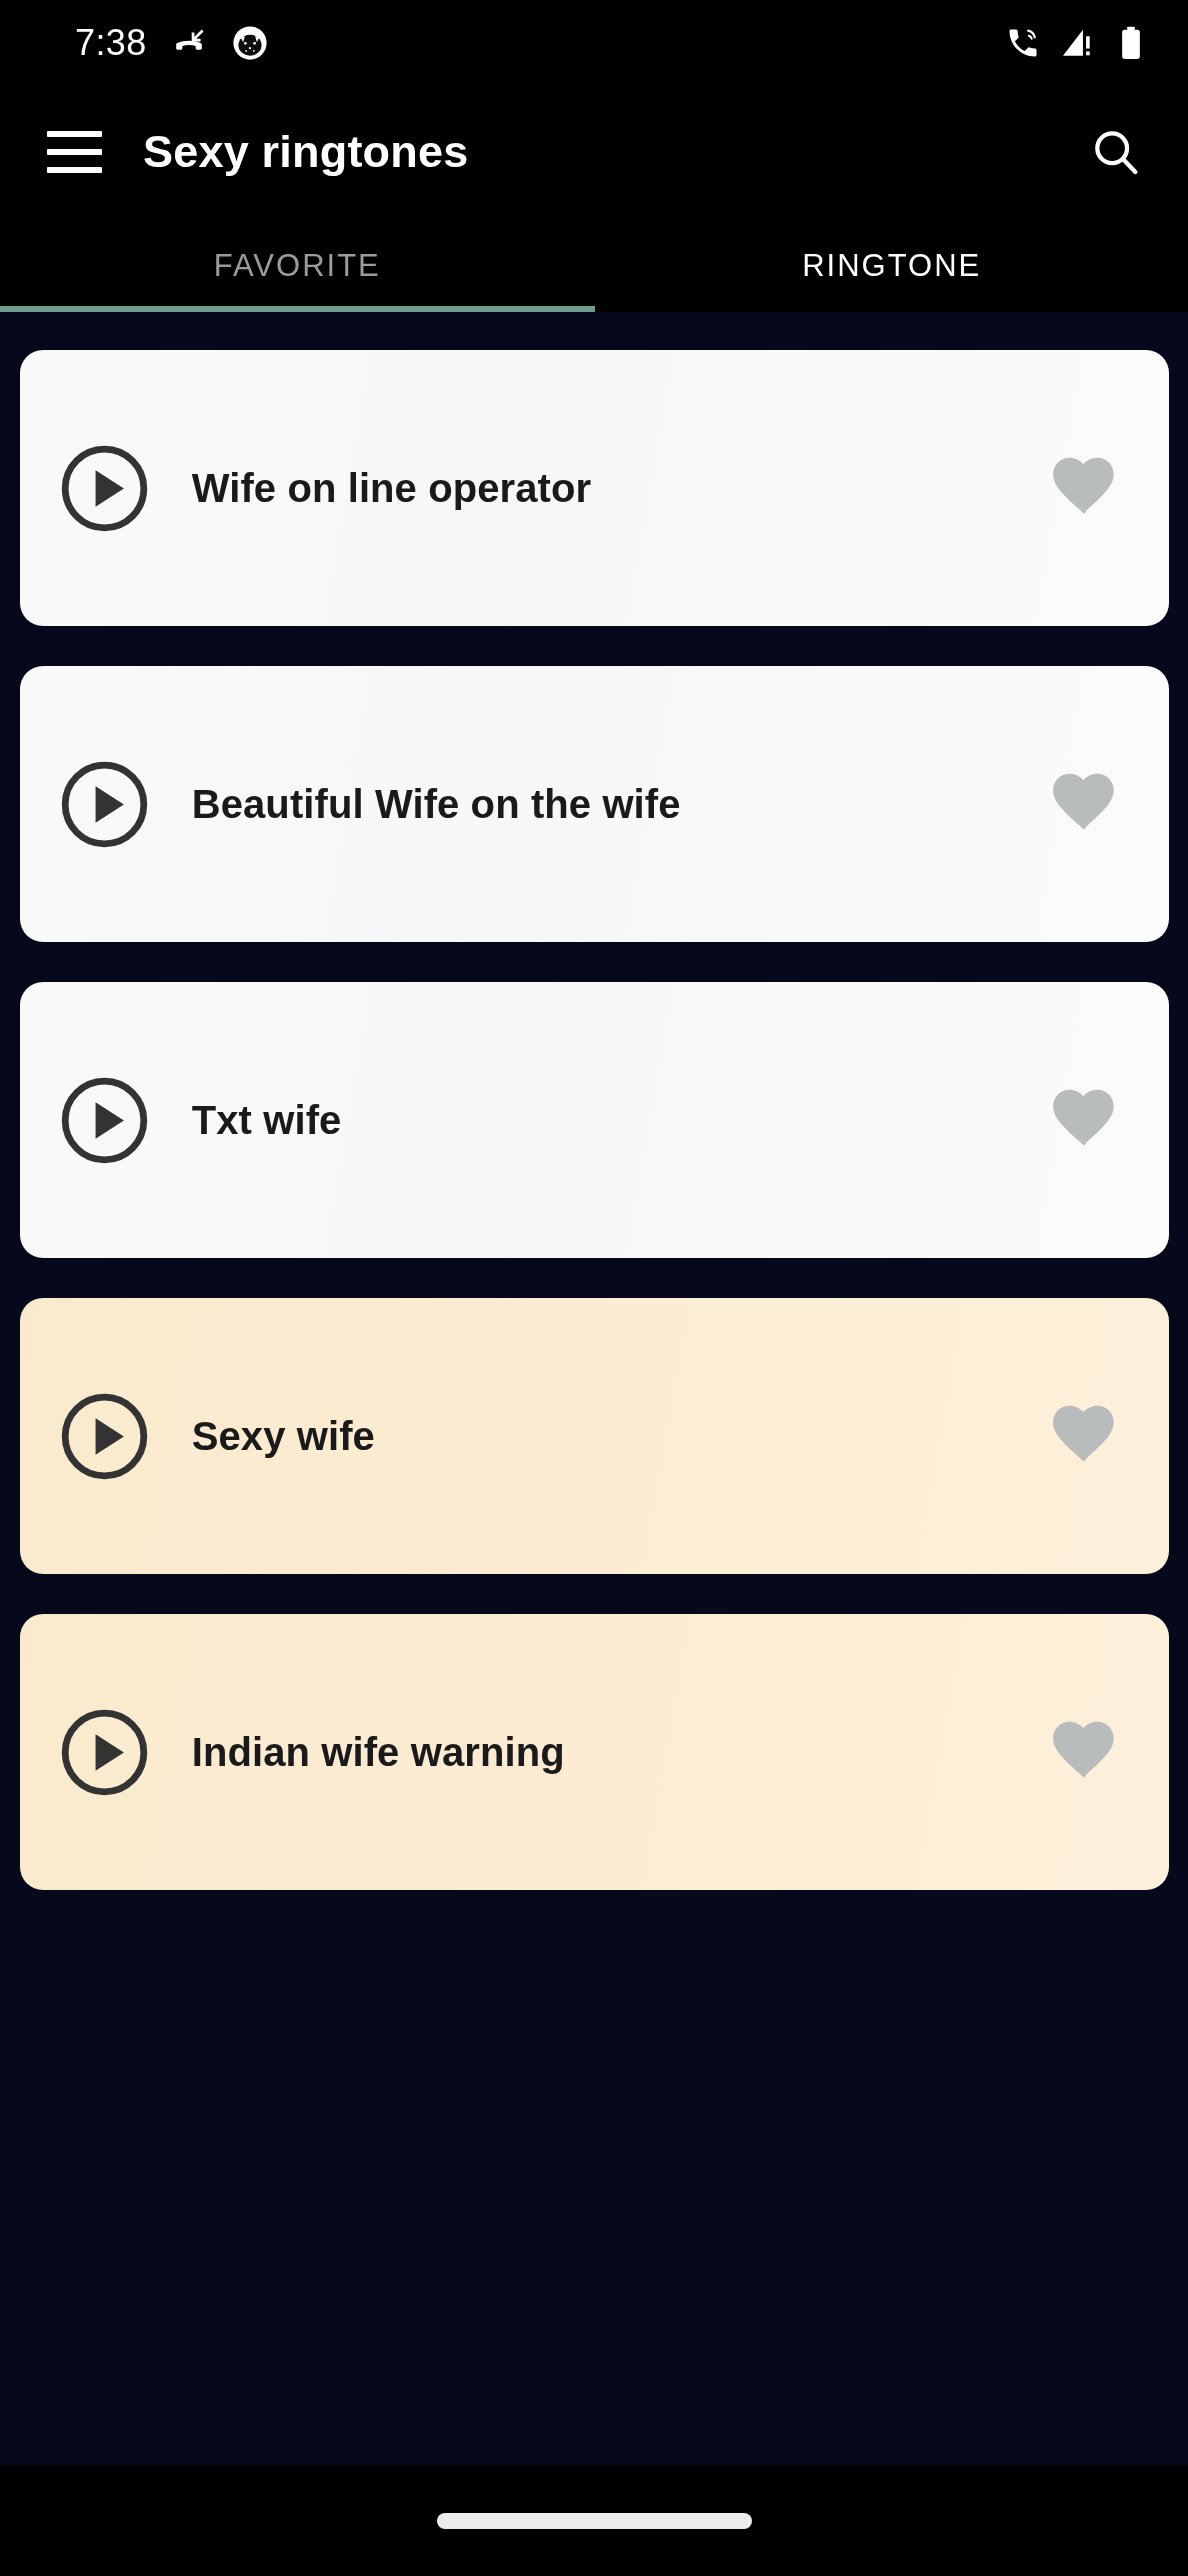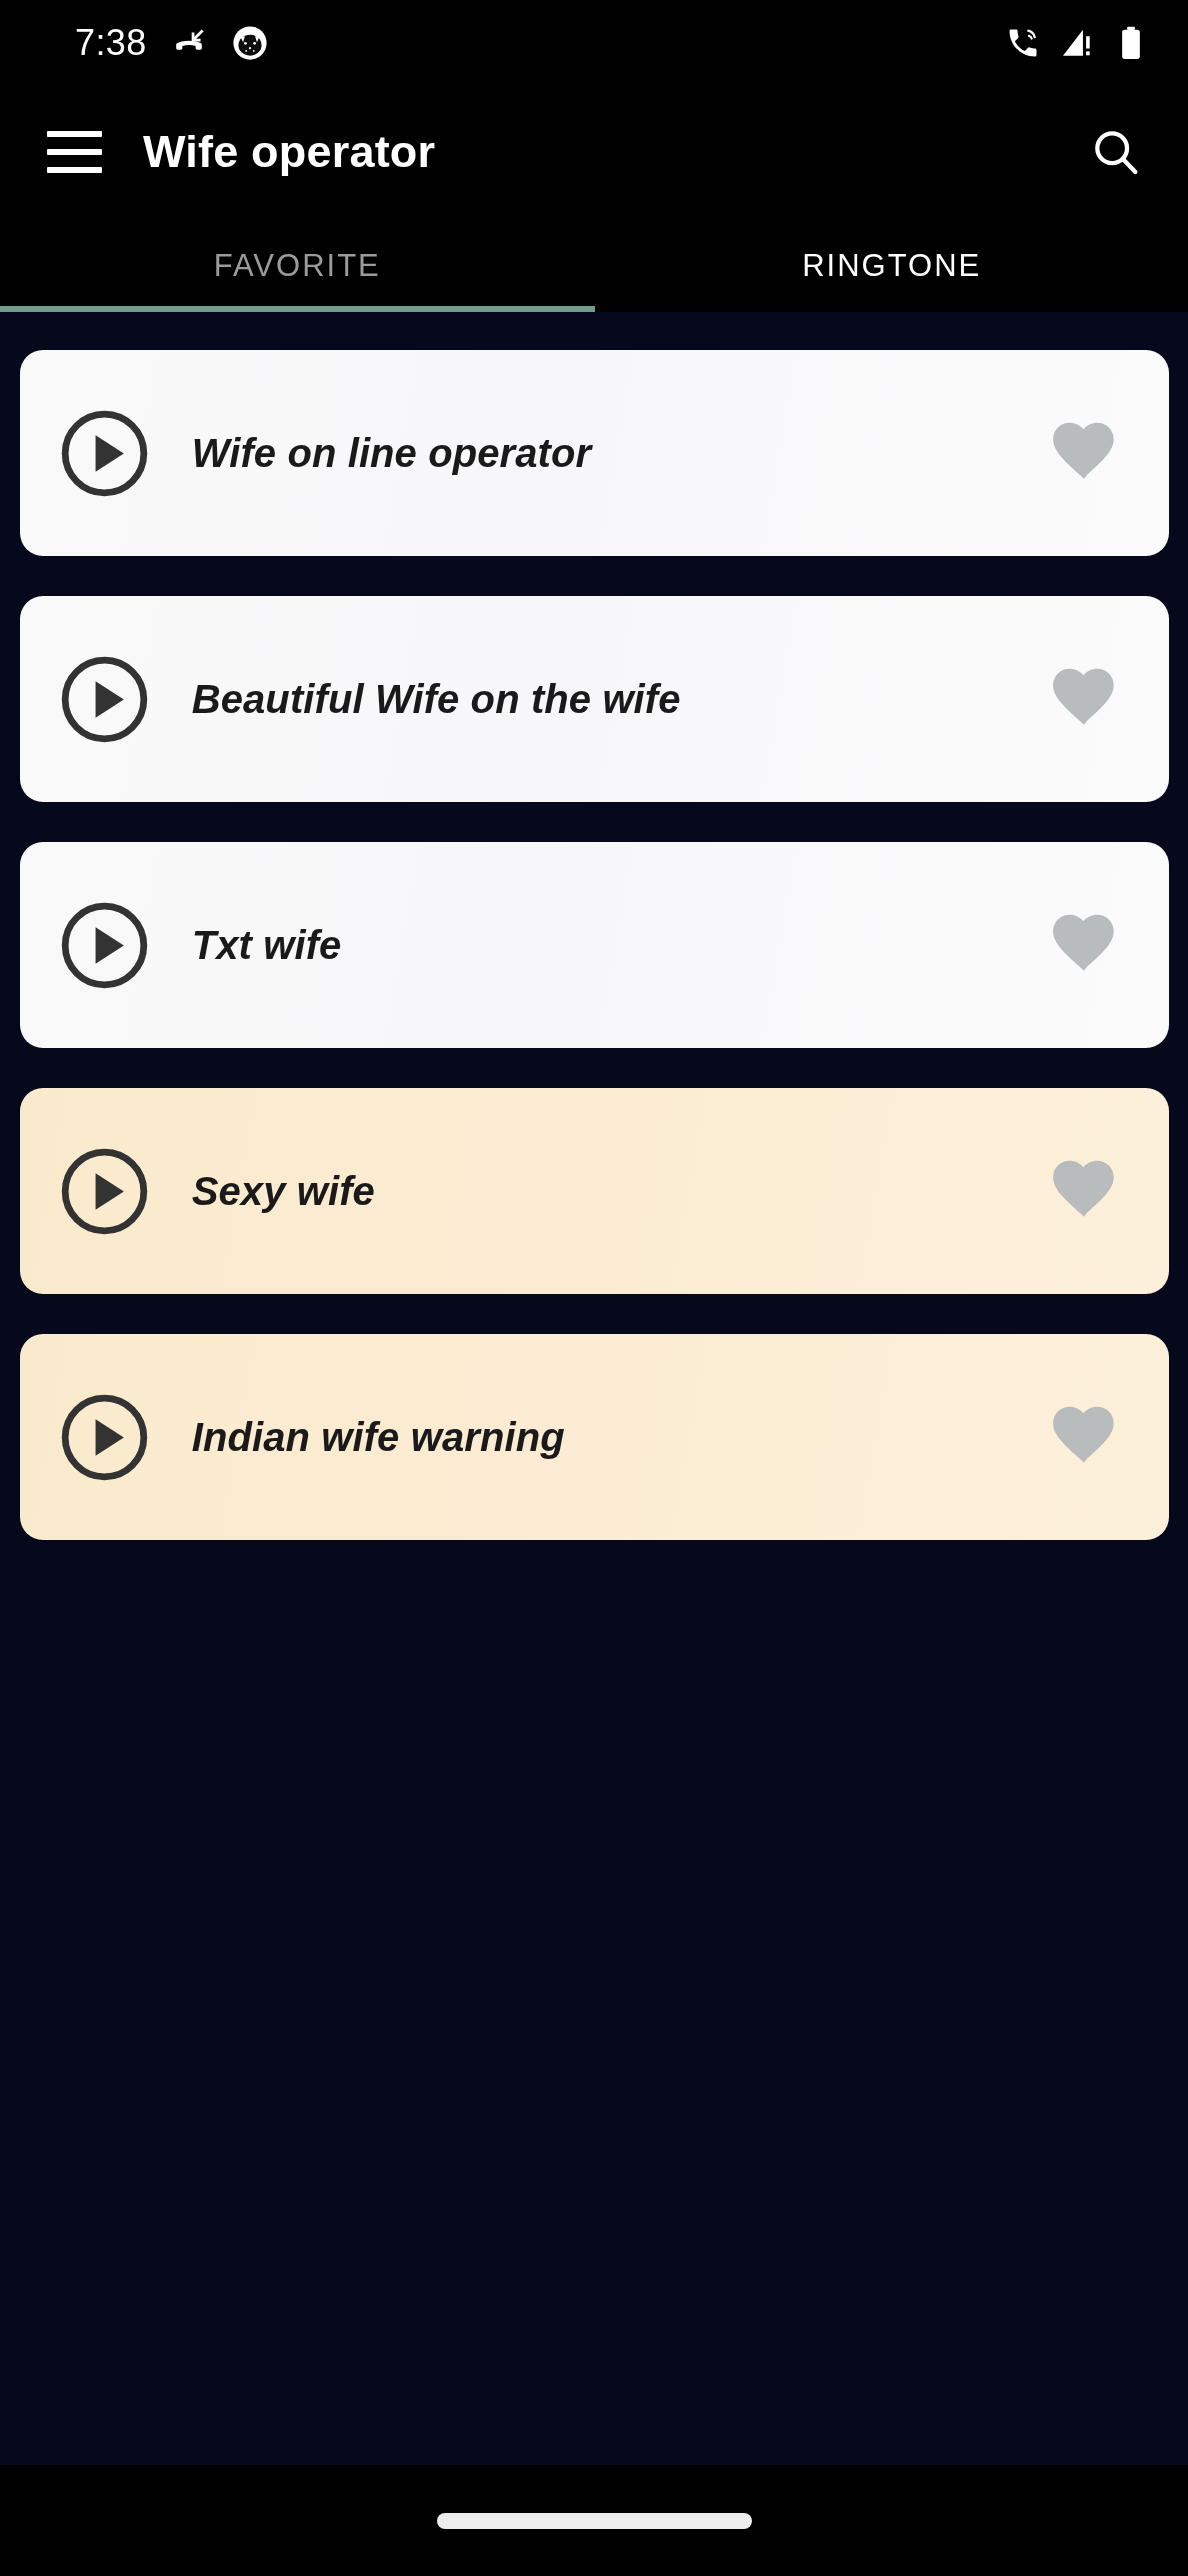--- a/index.html
+++ b/index.html
@@ -111,29 +111,28 @@
   
   .list-area {
     flex:1 1 auto;
     background:#05091b;
     padding:38px 19.7px 0 19.7px;
     overflow:hidden;
   }
 
   .ringtone-card {
     position:relative;
-    height:206px;
+    height:276px;
     border-radius:23px;
     margin-bottom:40px;
     display:flex;
     align-items:center;
     padding:0 47px 0 38px;
     cursor:pointer;
     overflow:hidden;
-    font-style:italic;
   }
   .ringtone-card.light {
     background:linear-gradient(100deg,#f9f9fa 0%,#f7f7f9 45%,#fbfbfc 100%);
   }
   .ringtone-card.cream {
     background:linear-gradient(100deg,#faeacd 0%,#fbebd2 40%,#fdf0da 100%);
   }
 
   .play-btn {
     width:93px; height:93px;
@@ -228,21 +227,21 @@
       </span>
     </div>
   </div>
 
   <div class="app-bar">
     <div class="hamburger">
       <span></span>
       <span></span>
       <span></span>
     </div>
-    <div class="app-title">Wife operator</div>
+    <div class="app-title">Sexy ringtones</div>
     <div class="app-bar-spacer"></div>
     <div class="search-btn">
       <svg width="54" height="54" viewBox="0 0 24 24">
         <circle cx="10.3" cy="10.3" r="6.6" stroke="#ffffff" stroke-width="1.9" fill="none"></circle>
         <line x1="15.3" y1="15.3" x2="20.6" y2="20.9" stroke="#ffffff" stroke-width="1.9" stroke-linecap="round"></line>
       </svg>
     </div>
   </div>
 
   <div class="tab-bar">

